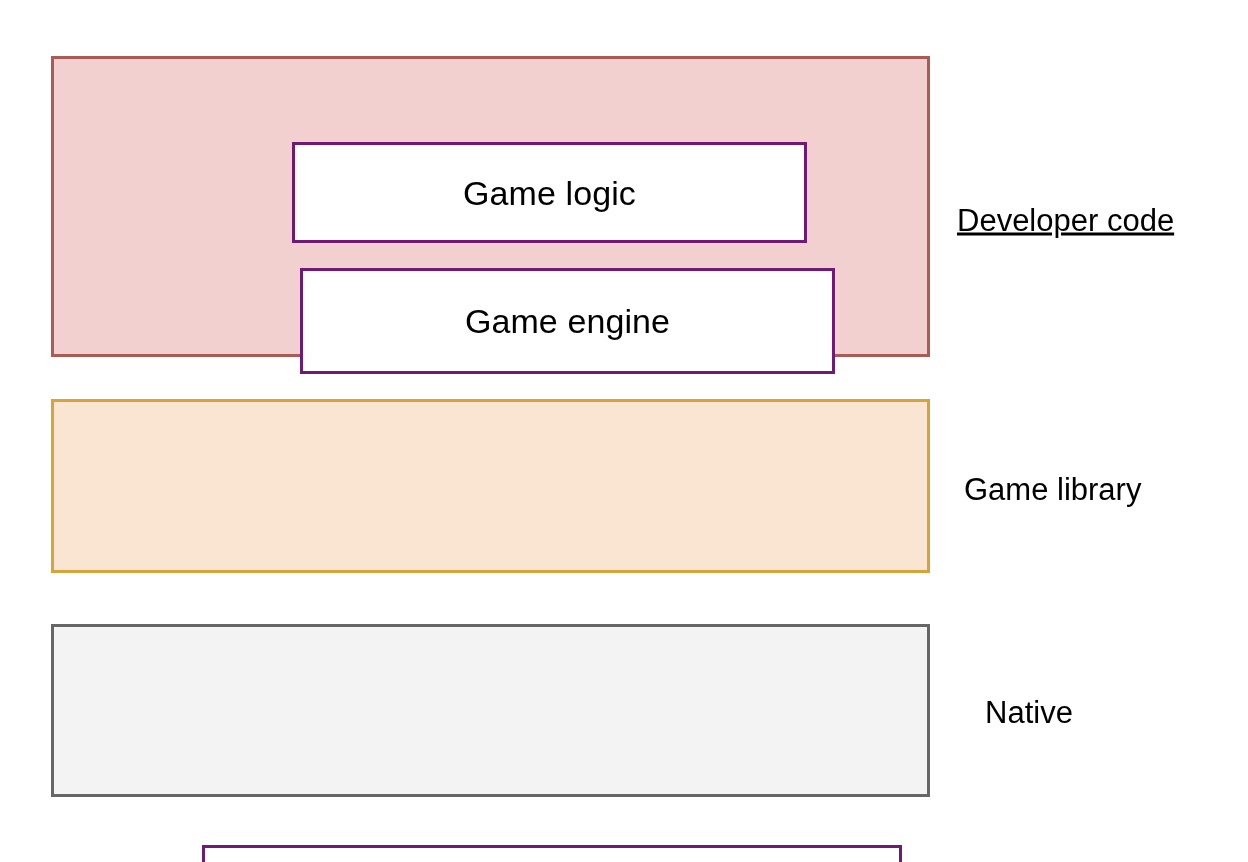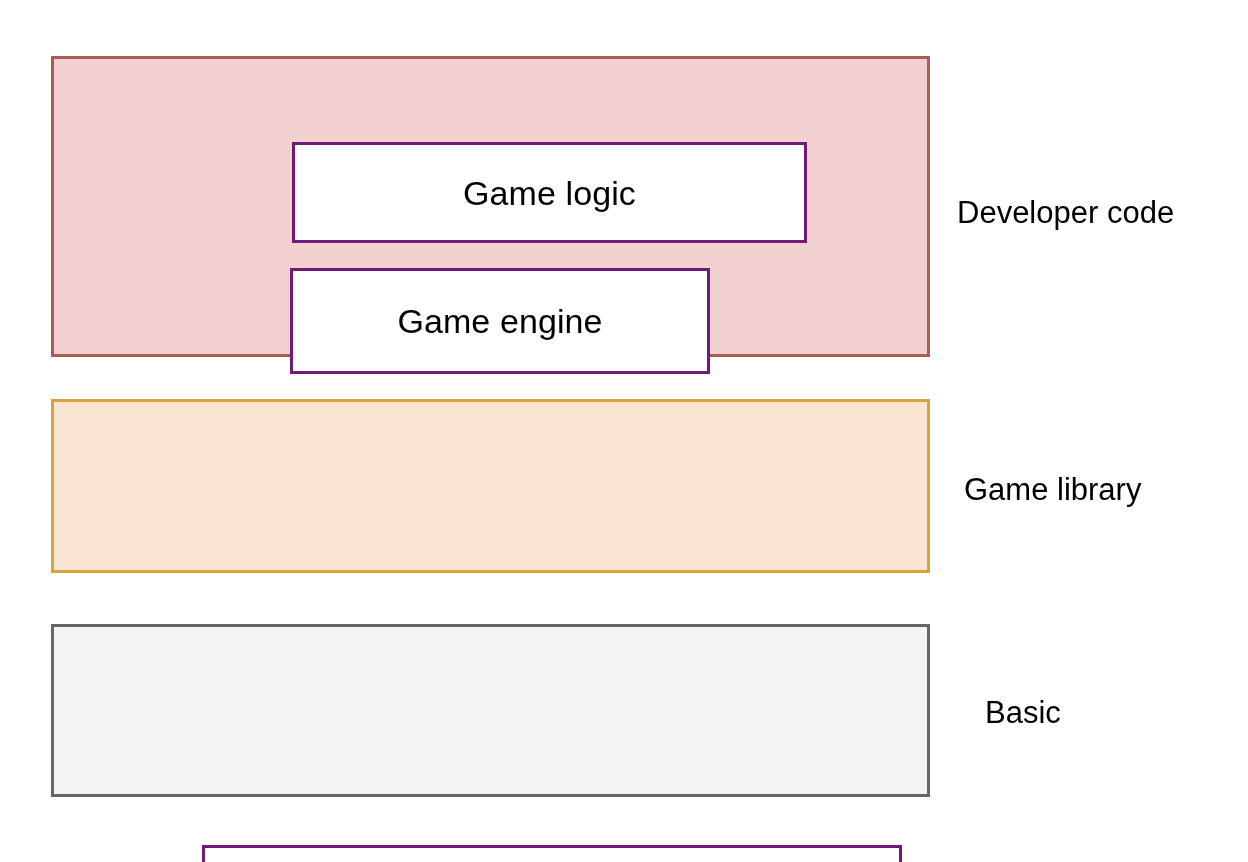--- a/index.html
+++ b/index.html
@@ -76,42 +76,42 @@
     white-space: nowrap;
   }
 
   .node-game-logic {
     left: 238px;
     top: 83px;
     width: 515px;
     height: 101px;
   }
   .node-game-engine {
-    left: 236px;
+    left: 246px;
     top: 209px;
-    width: 420px;
+    width: 535px;
     height: 106px;
   }
   .node-wx-api {
     left: 148px;
     top: 443px;
     width: 700px;
     height: 92px;
   }
 
   
   .side-label {
     position: absolute;
     font-size: 31px;
     line-height: 1;
     color: #000000;
     white-space: nowrap;
     transform: translateY(-50%);
   }
-  .side-label-developer { left: 957px; top: 212px; }
+  .side-label-developer { left: 957px; top: 220px; text-decoration: underline; }
   .side-label-library   { left: 964px; top: 489px; }
   .side-label-native    { left: 985px; top: 712px; }
 </style>
 </head>
 <body>
 
 <div id="canvas">
 
   <div class="band band-developer">
 
@@ -137,15 +137,15 @@
 
   <div class="band band-native">
 
     
 
     
 
     
   </div>
 
-  <div class="side-label side-label-native">Basic</div>
+  <div class="side-label side-label-native">Native</div>
 
 </div>
 
 </body></html>

